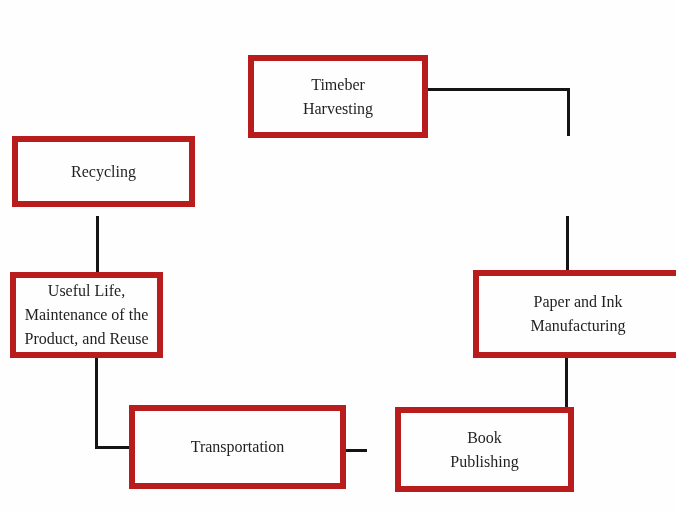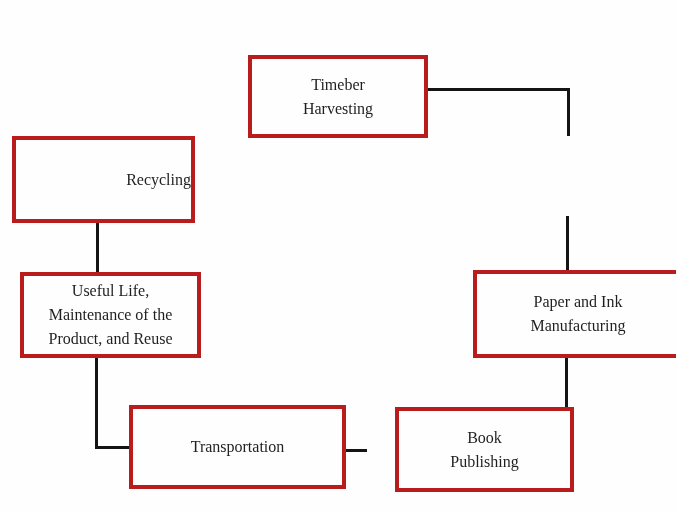--- a/index.html
+++ b/index.html
@@ -12,21 +12,21 @@
     width: 676px;
     height: 512px;
     background: #fefefe;
     font-family: "Liberation Serif", "DejaVu Serif", serif;
     color: #1f1f1f;
     overflow: hidden;
   }
   .node {
     position: absolute;
     box-sizing: border-box;
-    border: 4px solid #b91c1c;
+    border: 6px solid #b91c1c;
     background: #fefefe;
     display: flex;
     align-items: center;
     justify-content: center;
     text-align: center;
     font-size: 16px;
     line-height: 24px;
     white-space: pre-line;
     z-index: 2;
   }
@@ -42,22 +42,22 @@
     background: #141414;
     z-index: 1;
   }
 
   
   .n-timber         { left: 248px; top: 55px;  width: 180px; height: 83px; }
   .n-pulping        { left: 477px; top: 134px; width: 180px; height: 84px; }
   .n-paper-ink      { left: 473px; top: 270px; width: 210px; height: 88px; }
   .n-book           { left: 365px; top: 407px; width: 179px; height: 85px; margin-left: 30px; }
   .n-transportation { left: 129px; top: 405px; width: 217px; height: 84px; align-items: center; }
-  .n-useful-life    { left: 10px;  top: 272px; width: 181px; height: 86px; margin-left: 10px; }
-  .n-recycling      { left: 12px;  top: 136px; width: 183px; height: 87px; justify-content: flex-end; }
+  .n-useful-life    { left: 10px;  top: 272px; width: 153px; height: 86px; }
+  .n-recycling      { left: 12px;  top: 136px; width: 183px; height: 71px; }
 
   .a-start { left: 248px; top: 20px; width: 180px; }
   .a-end   { left: 12px;  top: 97px; width: 162px; }
 
   
   .c1a { left: 428px; top: 88px;  width: 142px; height: 3px; }  
   .c1b { left: 567px; top: 88px;  width: 3px;   height: 48px; } 
   .c2  { left: 566px; top: 216px; width: 3px;   height: 56px; } 
   .c3a { left: 565px; top: 356px; width: 3px;   height: 96px; } 
   .c3b { left: 542px; top: 449px; width: 26px;  height: 3px; }  

